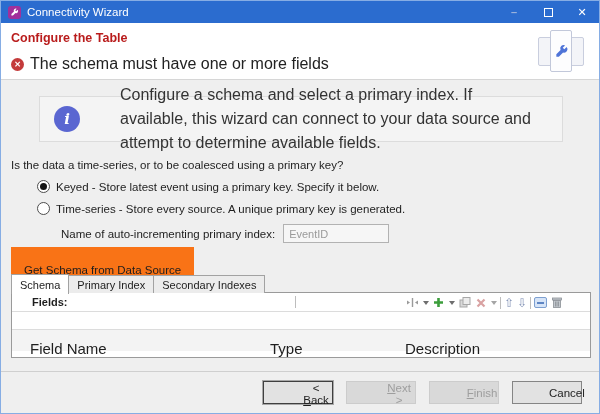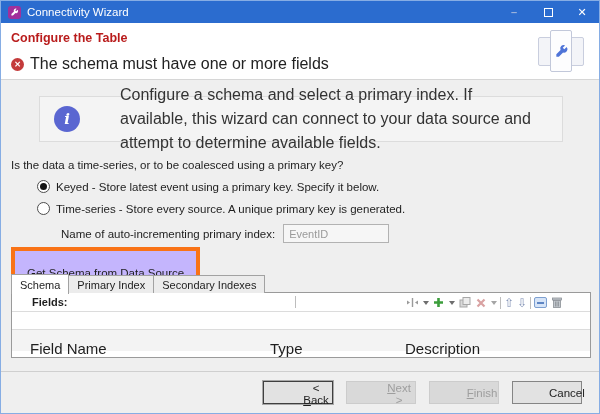--- a/index.html
+++ b/index.html
@@ -81,21 +81,21 @@
 
   .index-row{ position:absolute; left:60px; top:223px; display:flex; align-items:center; }
   .index-label{ font-size:11.5px; }
   .index-input{
     margin-left:8px; width:106px; height:19px; border:1px solid #b2b2b2; background:#f6f6f6;
     color:#9a9a9a; font-family:"Liberation Sans", sans-serif; font-size:11px; padding:0 5px;
   }
 
   .get-schema-btn{
     position:absolute; left:10px; top:246px; height:21px; padding:16px 12px;
-    background:#c4b5fd; border:4px solid #f97316; font-family:"Liberation Sans", sans-serif;
+    background:#f97316; border:1px solid #f97316; font-family:"Liberation Sans", sans-serif;
     font-size:11.5px; color:#1e1e1e;
   }
 
   
   .tabs{ position:absolute; left:10px; top:272px; display:flex; align-items:flex-end; height:20px; z-index:3; }
   .tab{
     height:18px; padding:0 8px; display:flex; align-items:center; font-size:11px;
     background:#ececec; border:1px solid #a2a2a2; border-bottom:none; margin-right:-1px;
   }
   .tab.active{ height:20px; background:#ffffff; position:relative; z-index:4; margin-bottom:-1px; }

